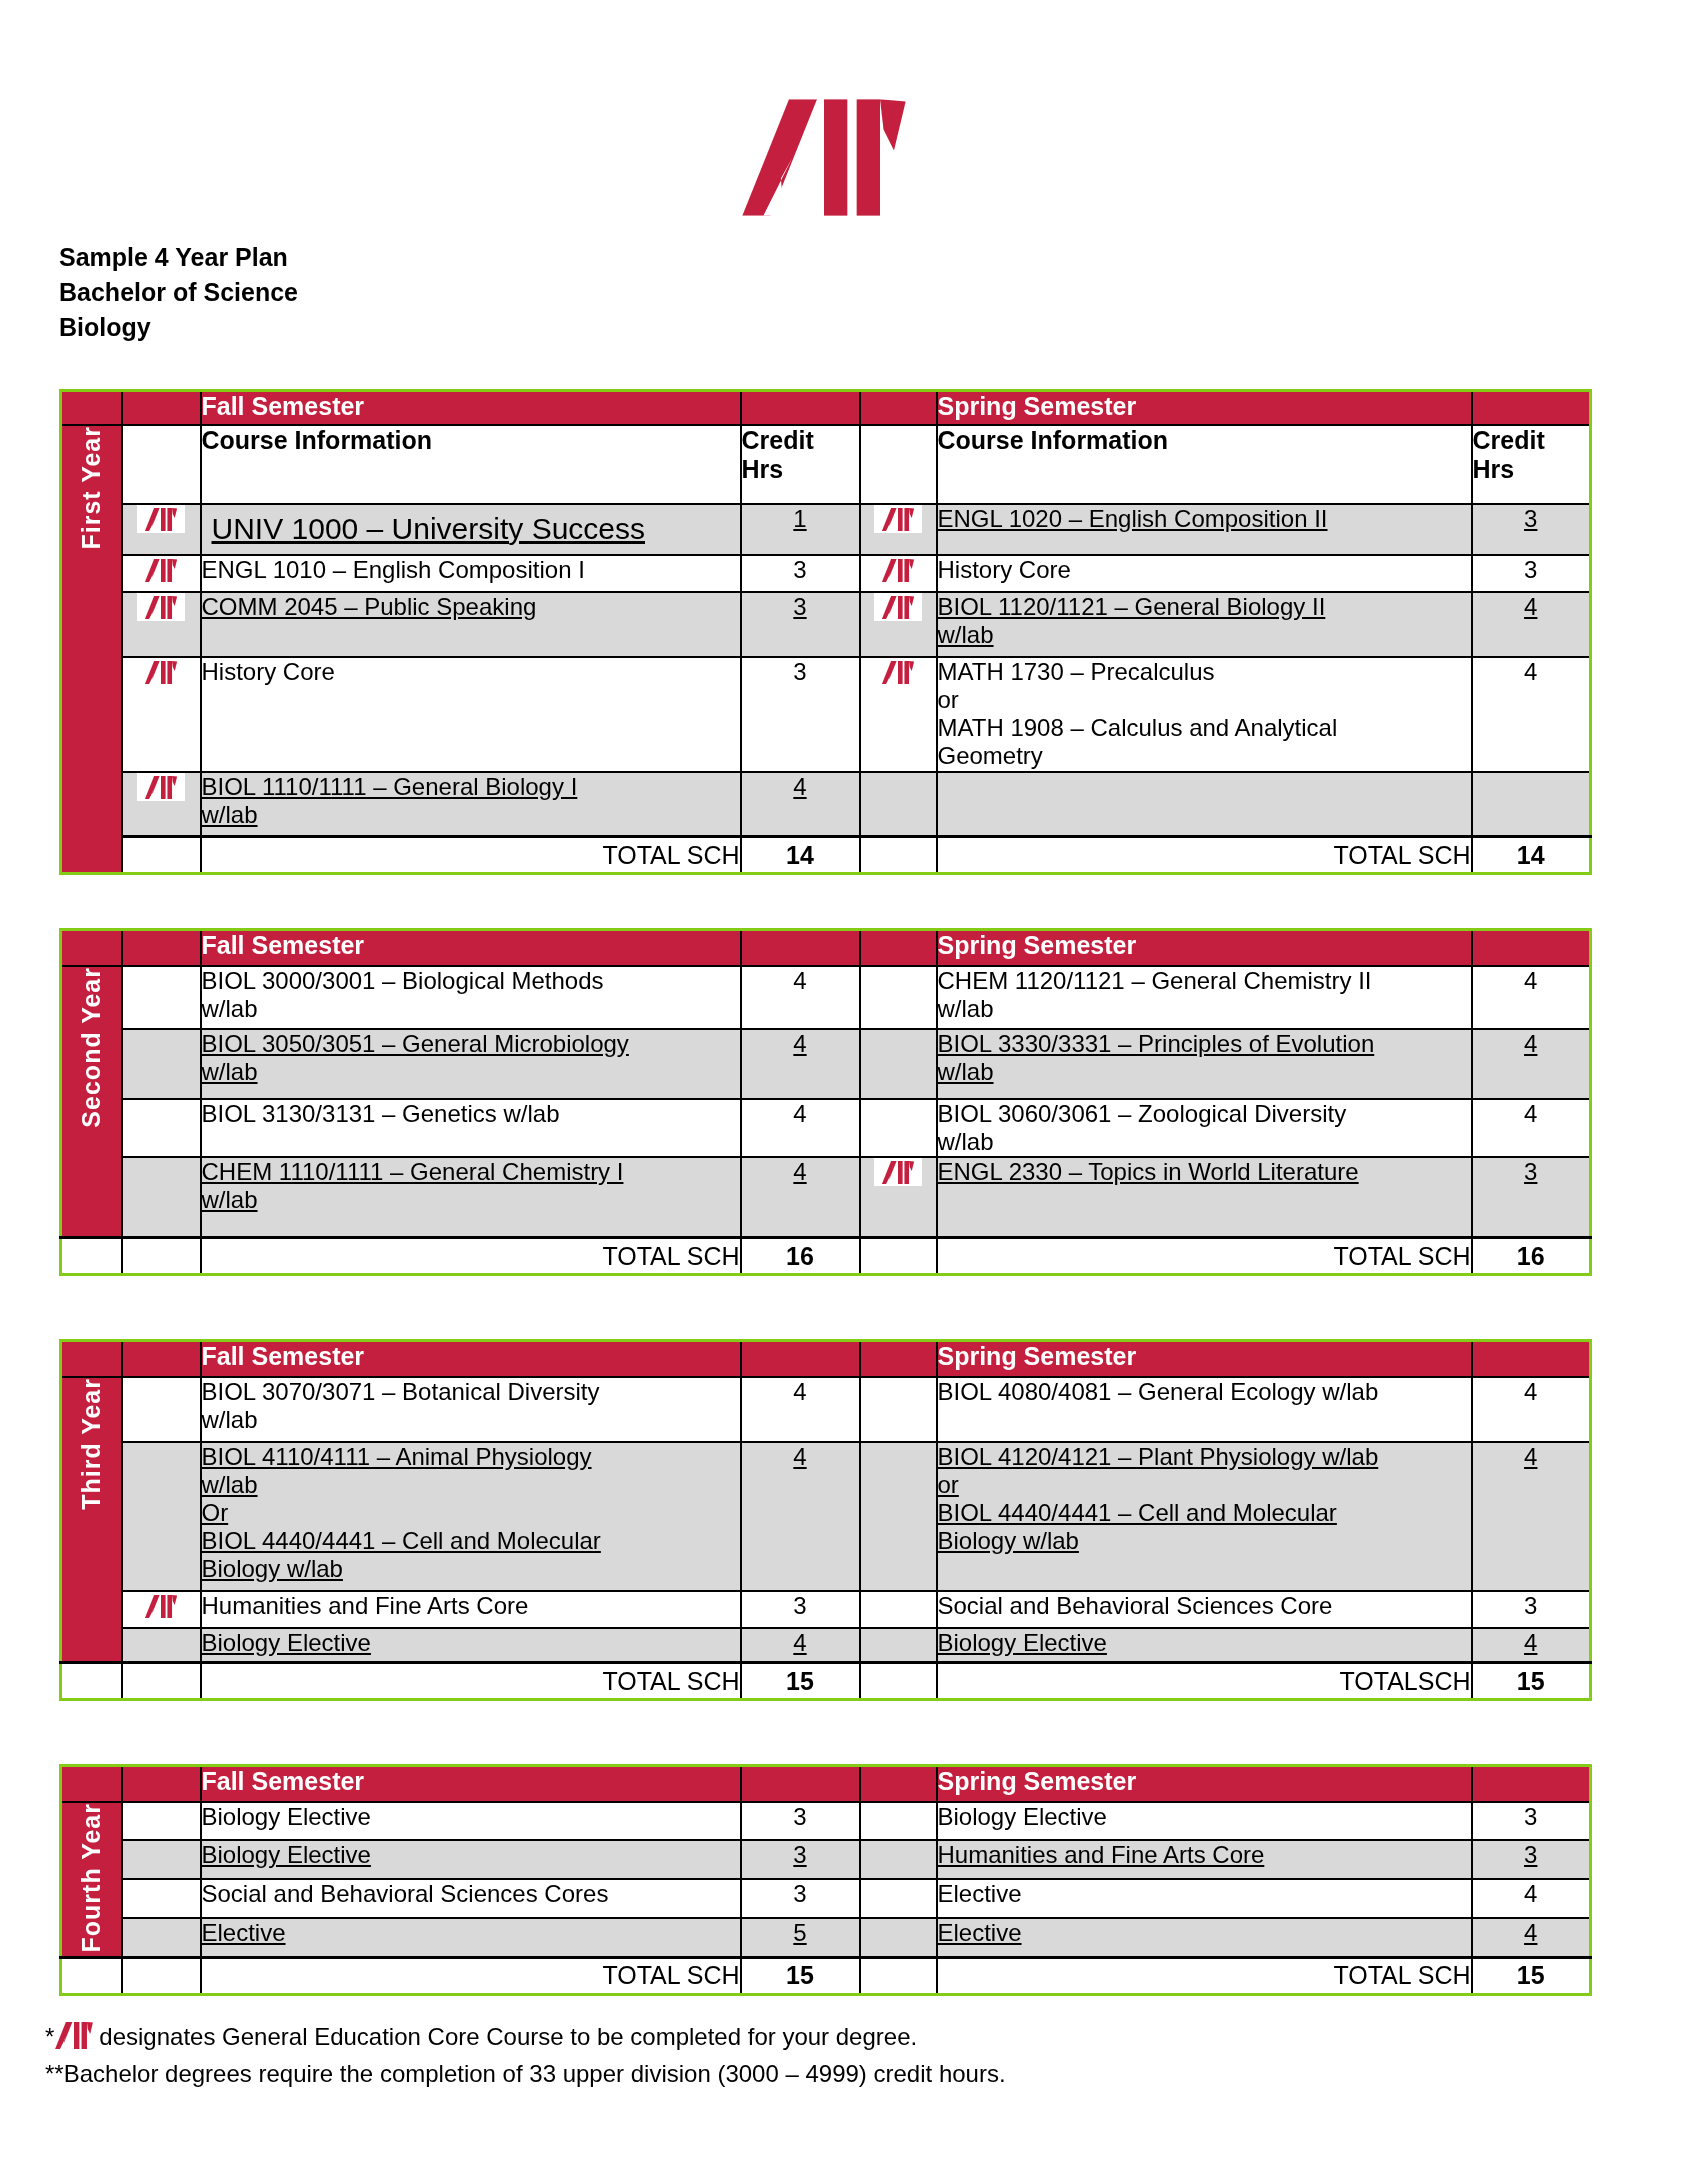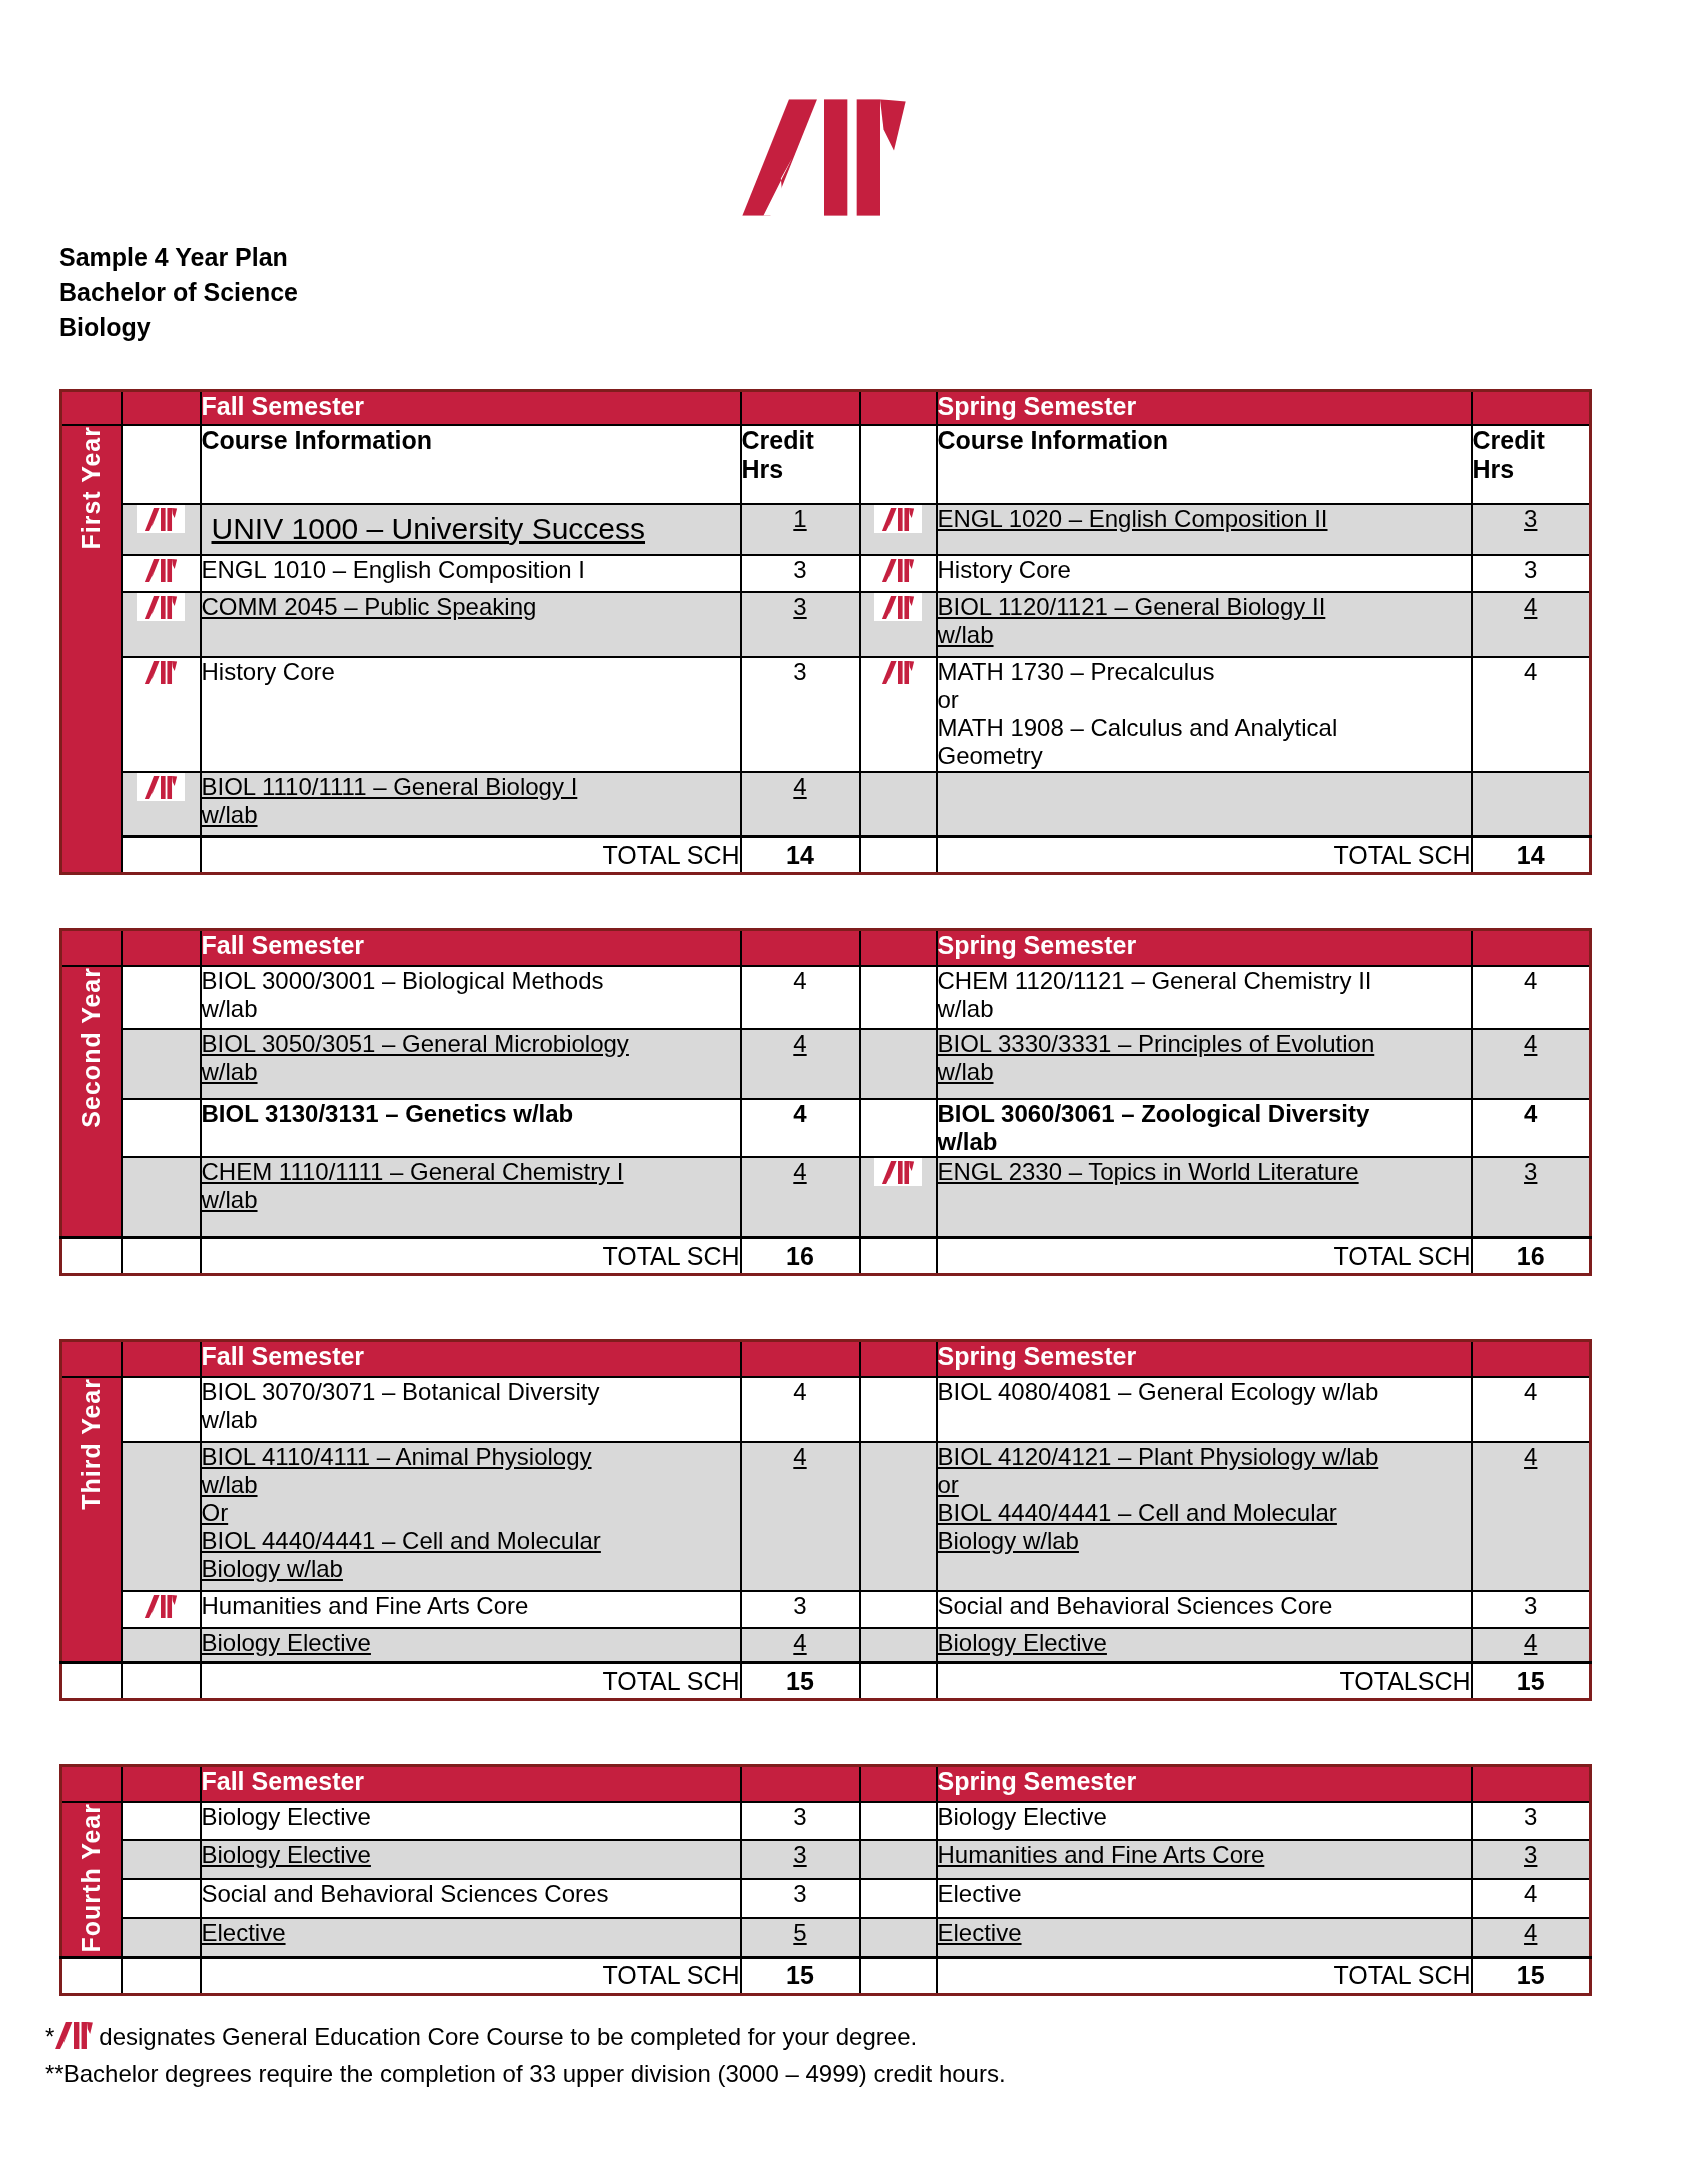--- a/index.html
+++ b/index.html
@@ -5,21 +5,21 @@
   html,body{margin:0;padding:0;}
   body{
     width:1683px;height:2178px;background:#ffffff;color:#000;
     font-family:"Liberation Sans","DejaVu Sans",sans-serif;
     -webkit-font-smoothing:antialiased;
   }
   .page{width:1530px;margin-left:59px;}
   .logo-wrap{width:174px;margin:99px auto 0 auto;text-align:center;}
   .doc-title{margin-top:20px;text-align:left;font-weight:bold;font-size:25px;line-height:35px;}
   .doc-title div{white-space:pre;}
-  table.plan{border-collapse:collapse;border:3px solid #7f1d1d;table-layout:fixed;width:1530px;padding-left:36px;}
+  table.plan{border-collapse:collapse;border:3px solid #84cc16;table-layout:fixed;width:1530px;padding-left:36px;}
   table.plan td{border:2px solid #000;vertical-align:top;overflow:hidden;padding:0;}
   td.redcell{background:var(--brand);}
   td.hdr-label{color:#fff;font-weight:bold;font-size:25px;vertical-align:middle;padding-left:10px;}
   td.yearcell{background:var(--brand);text-align:center;vertical-align:middle;}
   .vert-label{
     display:inline-block;writing-mode:vertical-rl;transform:rotate(180deg);
     color:#fff;font-weight:bold;font-size:25px;line-height:27px;letter-spacing:1px;
     max-height:100%;
   }
   td.subhdr{font-weight:bold;font-size:25px;padding:5px 8px;white-space:pre-line;line-height:29px;}
@@ -204,21 +204,21 @@
           <tr style="height: 70px;">
             <td class="apcell shade"></td>
             <td class="coursecell shade">BIOL 3050/3051 – General Microbiology
 w/lab</td>
             <td class="creditcell shade">4</td>
             <td class="apcell shade"></td>
             <td class="coursecell shade">BIOL 3330/3331 – Principles of Evolution
 w/lab</td>
             <td class="creditcell shade">4</td>
           </tr>
-          <tr style="height: 50px; font-weight: bold;">
+          <tr style="height: 50px;">
             <td class="apcell"></td>
             <td class="coursecell">BIOL 3130/3131 – Genetics w/lab</td>
             <td class="creditcell">4</td>
             <td class="apcell"></td>
             <td class="coursecell">BIOL 3060/3061 – Zoological Diversity
 w/lab</td>
             <td class="creditcell">4</td>
           </tr>
           <tr style="height: 81px;">
             <td class="apcell shade"></td>

